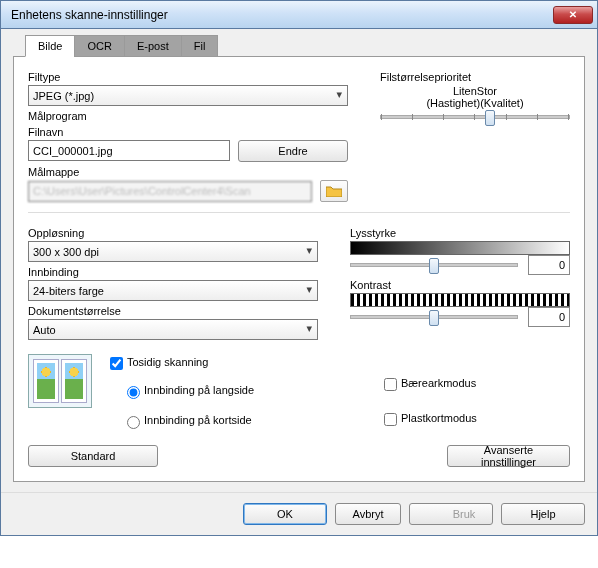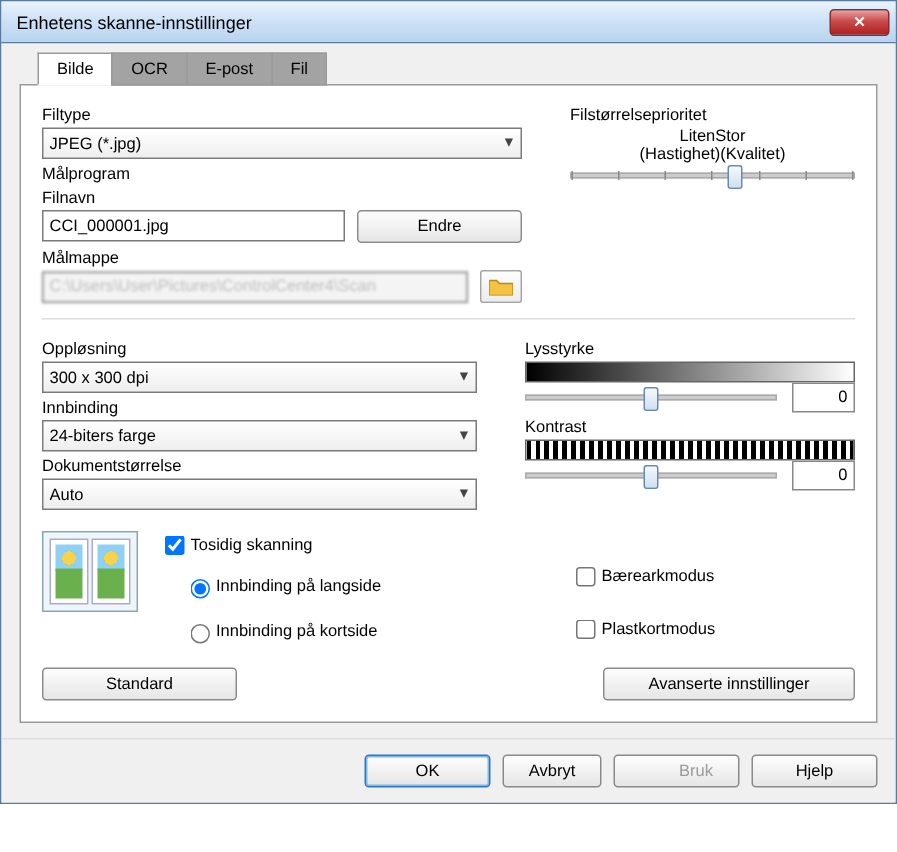--- a/index.html
+++ b/index.html
@@ -160,21 +160,21 @@
           </div>
         </div>
         <div style="flex:1">
           <div style="margin-bottom:16px;"><input type="checkbox" style=""><span>Bærearkmodus</span></div>
           <div><input type="checkbox" style=""><span>Plastkortmodus</span></div>
         </div>
       </div>
 
       <div class="bottom-row">
         <button class="btn" style="width:130px">Standard</button>
-        <button class="btn" style="width:168px">Avanserte innstillinger</button>
+        <button class="btn" style="width:123px">Avanserte innstillinger</button>
       </div>
 
     </div>
   </div>
 
   <div class="footer">
     <button class="btn primary" style="width:84px">OK</button>
     <button class="btn" style="width:66px">Avbryt</button>
     <button class="btn disabled" style="width:84px">Bruk</button>
     <button class="btn" style="width:84px">Hjelp</button>

